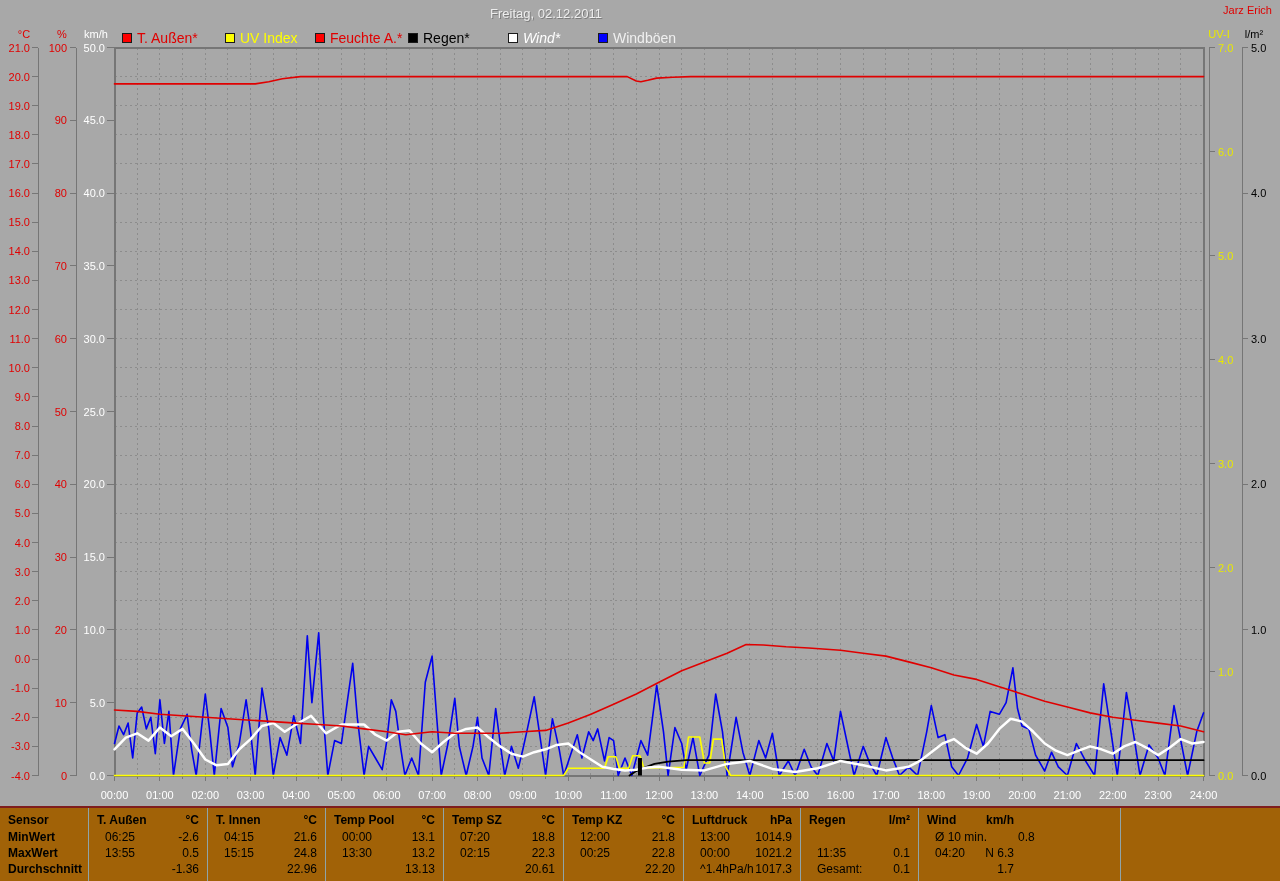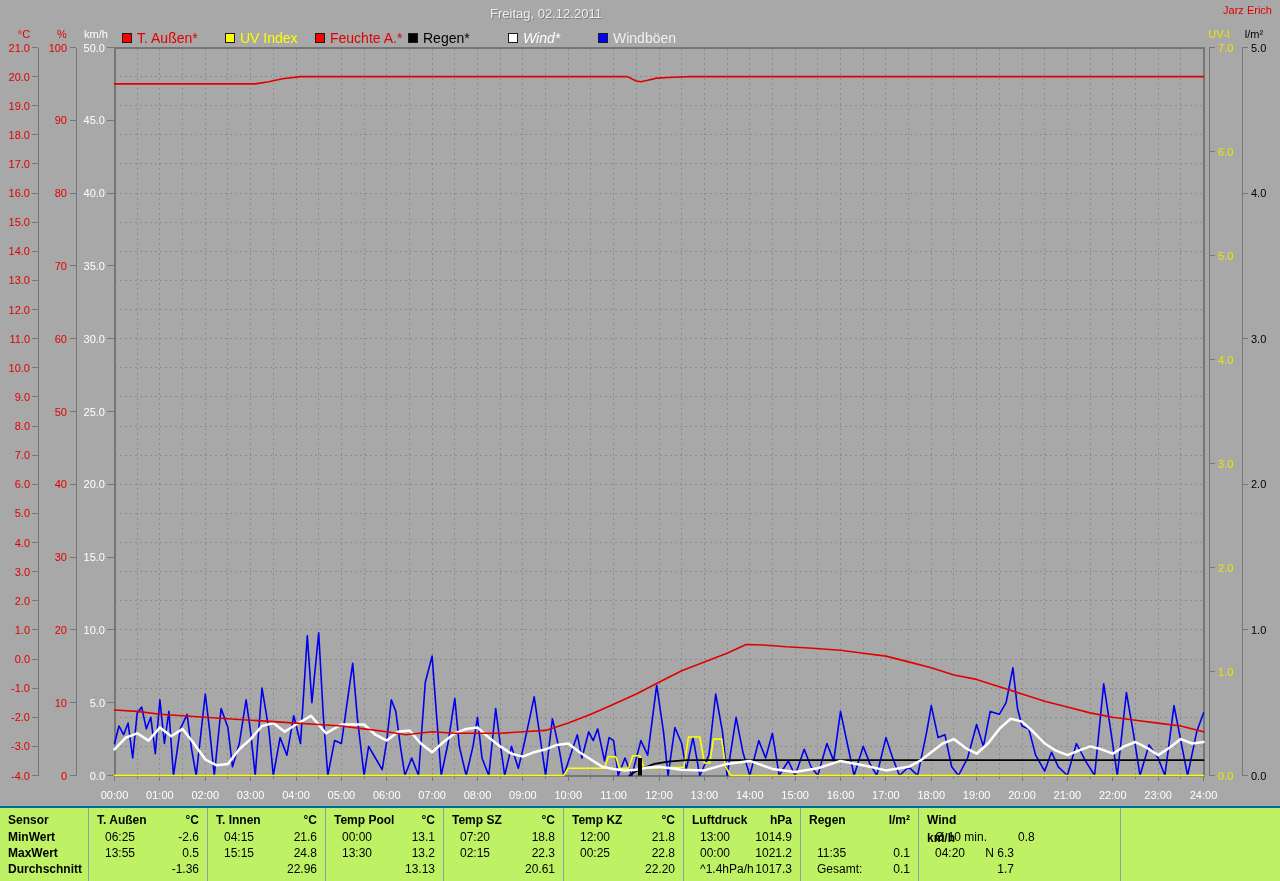--- a/index.html
+++ b/index.html
@@ -8,26 +8,26 @@
   .page{position:absolute;inset:0;}
   .title{position:absolute;top:6px;left:0;width:1092px;text-align:center;
          font-size:13px;color:#ededed;text-shadow:1px 1px 0 #7c7c7c;}
   .watermark{position:absolute;top:4px;right:8px;font-size:11px;color:#e00000;}
   .legend{position:absolute;top:30px;left:0;height:14px;width:1280px;}
   .legend-item{position:absolute;display:flex;align-items:center;gap:5px;font-size:14px;}
   .legend-swatch{width:10px;height:10px;border:1px solid #1a1a1a;box-sizing:border-box;}
   svg{position:absolute;top:0;left:0;}
   svg text{font-family:"Liberation Sans",sans-serif;font-size:11px;}
   .stats-table{position:absolute;top:806px;left:0;width:1280px;height:75px;
-               background:#bef264;border-top:2px solid #0369a1;box-sizing:border-box;
+               background:#a16207;border-top:2px solid #7f1d1d;box-sizing:border-box;
                display:flex;font-size:12px;color:#000;}
   .tgroup{box-sizing:border-box;flex:0 0 auto;display:flex;flex-direction:column;padding-top:3px;}
   .tgroup.sep{border-left:1px solid #8fa4a8;}
   .hrow{height:18px;line-height:18px;font-weight:bold;display:flex;
-        justify-content:space-between;padding:0 8px;white-space:nowrap;}
+        justify-content:space-between;padding:0 8px;white-space:nowrap;text-align:center;}
   .vrow{height:16px;line-height:16px;display:flex;justify-content:space-between;
         padding:0 8px 0 16px;white-space:nowrap;}
   .vrow .cell-time{text-align:left;}
   .vrow .cell-value{text-align:right;}
   .sensor-col .srow{height:16px;line-height:16px;font-weight:bold;padding:0 8px;}
   .sensor-col .srow.first{height:18px;line-height:18px;}
   .tfiller{flex:1 1 auto;border-left:1px solid #8fa4a8;}
 </style>
 </head>
 <body>
@@ -490,21 +490,21 @@
         <div class="vrow">
           <span class="cell-time">11:35</span>
           <span class="cell-value">0.1</span>
         </div>
         <div class="vrow">
           <span class="cell-time">Gesamt:</span>
           <span class="cell-value">0.1</span>
         </div>
       </div>
       <div class="tgroup sep" style="width: 202px;">
-        <div class="hrow" style="padding-right: 106px; flex-direction: column;">
+        <div class="hrow" style="padding-right: 106px;">
           <span>Wind</span>
           <span>km/h</span>
         </div>
         <div class="vrow" style="padding-right: 106px; gap: 31px;">
           <span class="cell-time">Ø 10 min.</span>
           <span class="cell-value">0.8</span>
         </div>
         <div class="vrow" style="padding-right: 106px;">
           <span class="cell-time">04:20</span>
           <span class="cell-value">N 6.3</span>

